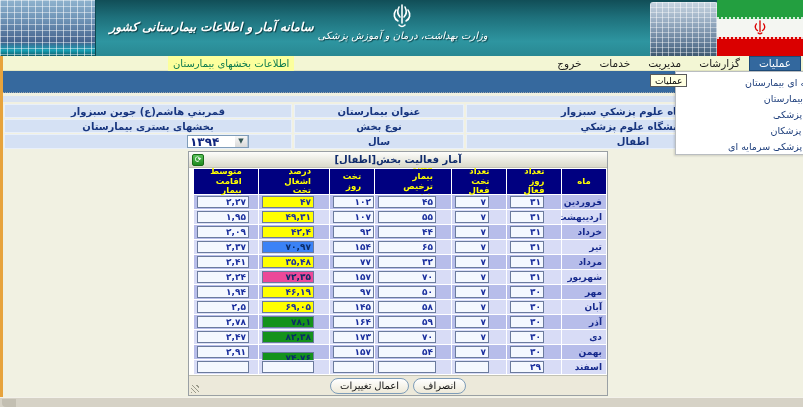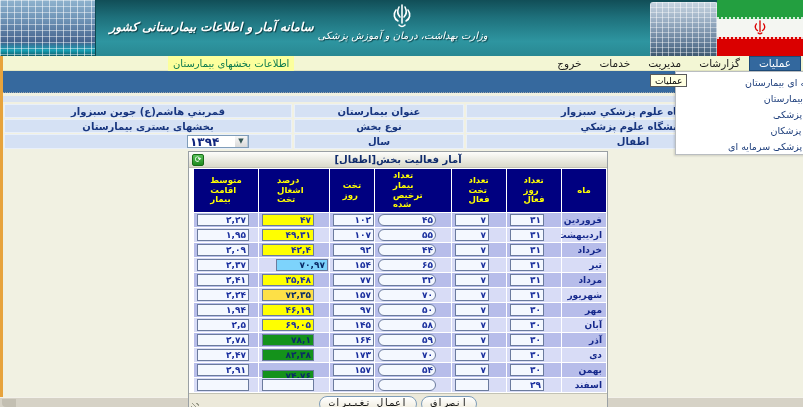--- a/index.html
+++ b/index.html
@@ -76,34 +76,34 @@
   .titlebar { height:16px; background:linear-gradient(180deg,#FDFDFB,#DADACB); position:relative;
     display:flex; align-items:center; justify-content:center; border-bottom:1px solid #C2C2B4; }
   .titlebar .ttext { font-size:10px; font-weight:bold; color:#0F2B6B; }
   .titlebar .ticon { position:absolute; left:3px; top:2px; width:12px; height:12px; border-radius:2px;
     background:linear-gradient(#57C057,#1F8A1F); border:1px solid #176B17; color:#FFF; font-size:8px;
     line-height:10px; text-align:center; cursor:pointer; }
   .grid { background:#FFFFFF; padding:1px; }
   .grow { display:grid; direction:rtl; grid-template-columns:44px 54px 54px 76px 44px 70px 64px;
     gap:1px; margin-bottom:1px; }
   .grow:last-child { margin-bottom:0; }
-  .hcell { background:#000080; color:#FFFF00; font-size:8.5px; font-weight:bold; text-align:left;
-    display:flex; align-items:center; justify-content:center; height:43px; line-height:1.15; padding:0 18px; }
+  .hcell { background:#000080; color:#FFFF00; font-size:8.5px; font-weight:bold; text-align:right;
+    display:flex; align-items:center; justify-content:center; height:25px; line-height:1.15; padding:0 18px; }
   .dcell { height:14px; display:flex; align-items:center; justify-content:flex-end; padding-left:3px; }
   .row-dark .dcell { background:#B7BDEA; }
   .row-light .dcell { background:#D8DCF6; }
   .mcell { justify-content:flex-start !important; padding-right:4px; font-size:9px; font-weight:bold; color:#16298C; }
   .nbox { height:12px; background:#F4F8FF; border:1px solid #6B7B9E; font-size:9px; font-weight:bold;
     color:#1A2F9E; direction:ltr; text-align:right; padding:0 2px; line-height:10px; }
-  .w34{width:34px;} .w58{width:58px;border-radius:6px;} .w38{width:60px;} .w52{width:52px;}
+  .w34{width:34px;} .w58{width:58px;} .w38{width:60px;} .w52{width:52px;}
   .tfoot { height:20px; display:flex; align-items:center; justify-content:center; gap:4px;
     border-top:1px solid #C2C2B4; position:relative; }
   .btn { height:16px; font-size:10px; color:#111; background:linear-gradient(#FFFFFF,#EDE9D8);
     border:1px solid #7E9DB9; border-radius:8px; padding:0 9px; line-height:14px; cursor:pointer;
-    font-family:Liberation Mono, monospace; }
+    font-family:Liberation Sans, sans-serif; }
   .grip { position:absolute; left:2px; bottom:2px; width:8px; height:8px;
     background:repeating-linear-gradient(45deg,#9B9B8B 0 1px,transparent 1px 3px); }
 
   
   .bottombar { position:absolute; top:397px; left:0; width:803px; height:10px; background:#D6D2C6;
     border-top:1px solid #F4F2EA; }
   .bottombar .corner { position:absolute; left:2px; top:1px; width:14px; height:8px; background:#C3BFB2;
     border-radius:0 0 0 4px; }
   .leftline { position:absolute; top:56px; left:0; width:3px; height:341px; background:#E7A33C; }
 </style>
@@ -274,21 +274,21 @@
           <div class="dcell">
             <div class="nbox w34">۷</div>
           </div>
           <div class="dcell">
             <div class="nbox w58">۶۵</div>
           </div>
           <div class="dcell">
             <div class="nbox w38">۱۵۴</div>
           </div>
           <div class="dcell">
-            <div class="nbox w52" style="background: #7dd3fc; color: rgb(11, 43, 102); margin-left: 14px;">۷۰,۹۷</div>
+            <div class="nbox w52" style="background: #3b82f6; color: rgb(11, 43, 102);">۷۰,۹۷</div>
           </div>
           <div class="dcell">
             <div class="nbox w52">۲,۳۷</div>
           </div>
         </div>
         <div class="grow row-dark">
           <div class="dcell mcell">مرداد</div>
           <div class="dcell">
             <div class="nbox w34">۳۱</div>
           </div>
@@ -316,21 +316,21 @@
           <div class="dcell">
             <div class="nbox w34">۷</div>
           </div>
           <div class="dcell">
             <div class="nbox w58">۷۰</div>
           </div>
           <div class="dcell">
             <div class="nbox w38">۱۵۷</div>
           </div>
           <div class="dcell">
-            <div class="nbox w52" style="background: #fde047; color: rgb(11, 43, 102);">۷۲,۳۵</div>
+            <div class="nbox w52" style="background: #ec4899; color: rgb(11, 43, 102);">۷۲,۳۵</div>
           </div>
           <div class="dcell">
             <div class="nbox w52">۲,۲۴</div>
           </div>
         </div>
         <div class="grow row-dark">
           <div class="dcell mcell">مهر</div>
           <div class="dcell">
             <div class="nbox w34">۳۰</div>
           </div>

